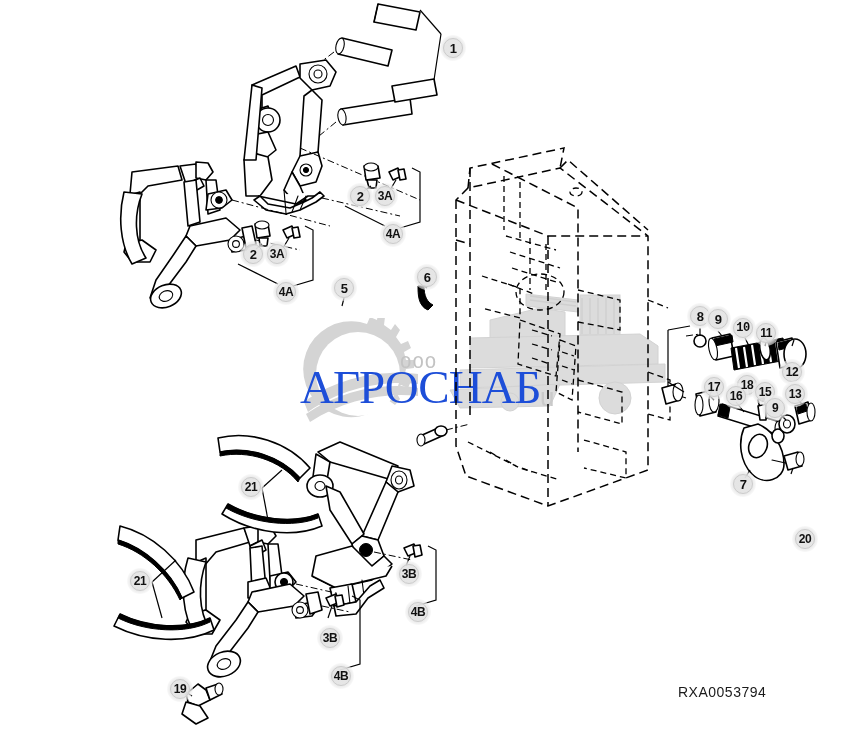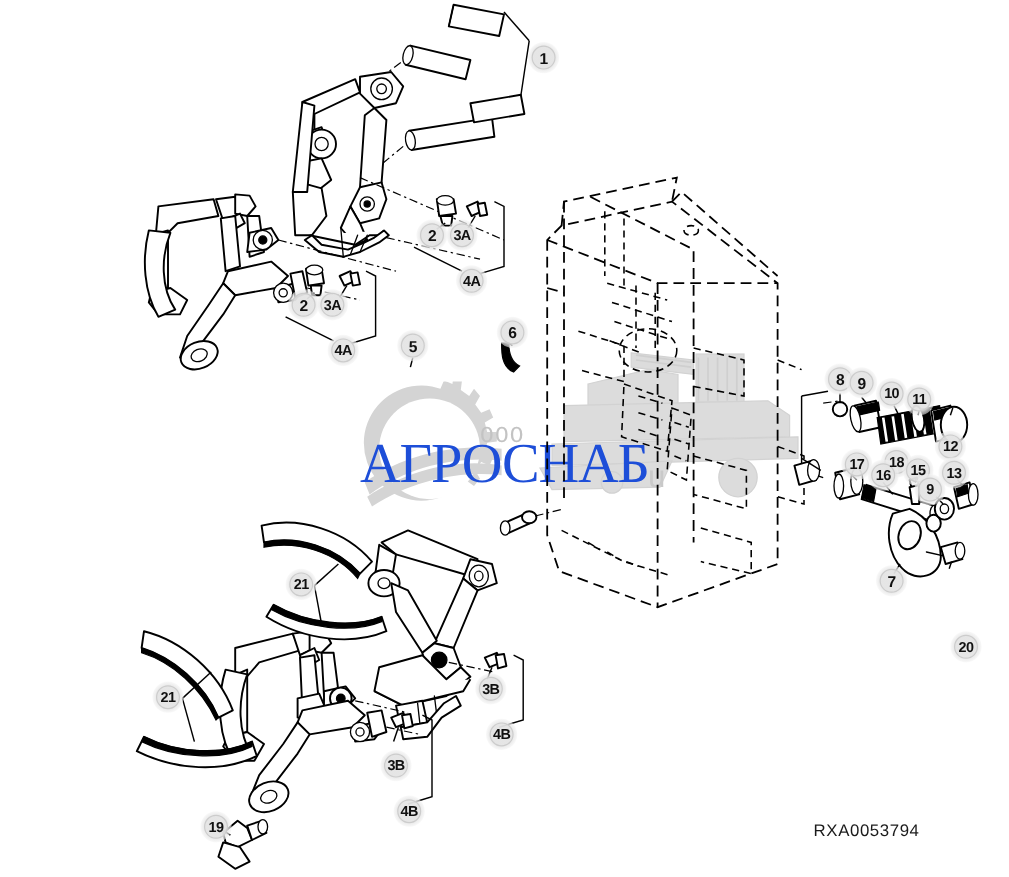--- a/index.html
+++ b/index.html
@@ -410,21 +410,21 @@
       </div>
       <div class="callout" style="left: 427px; top: 277px;">
         <span>6</span>
       </div>
       <div class="callout" style="left: 700px; top: 316px;">
         <span>8</span>
       </div>
       <div class="callout" style="left: 718px; top: 319px;">
         <span>9</span>
       </div>
-      <div class="callout wide" style="left: 743px; top: 328px;">
+      <div class="callout wide" style="left: 743px; top: 328px; font-family: Liberation Mono, monospace;">
         <span>10</span>
       </div>
       <div class="callout wide" style="left: 766px; top: 333px;">
         <span>11</span>
       </div>
       <div class="callout wide" style="left: 792px; top: 338px; margin-top: 21px;">
         <span>12</span>
       </div>
       <div class="callout wide" style="left: 687px; top: 385px; margin-left: 47px;">
         <span>18</span>

